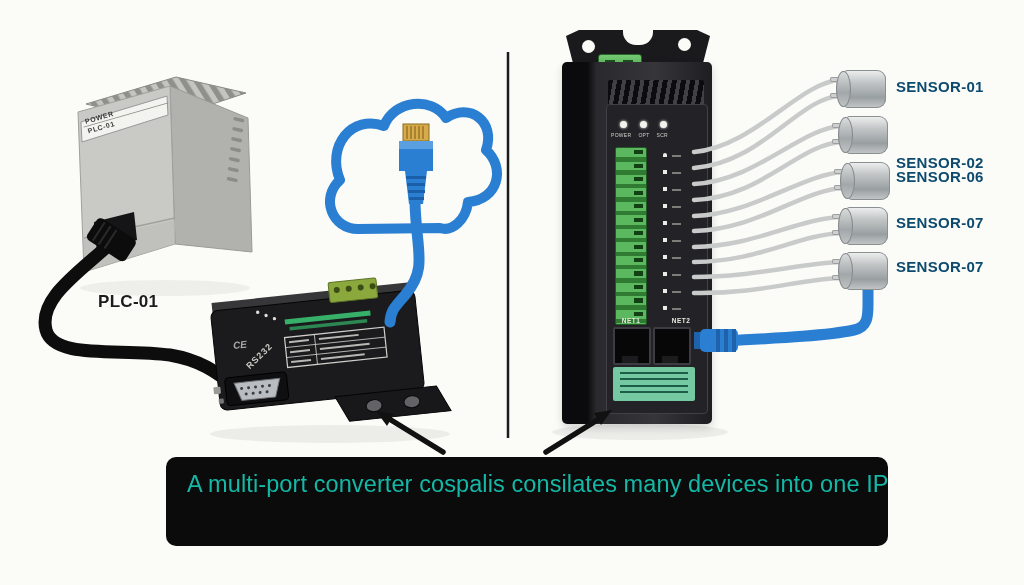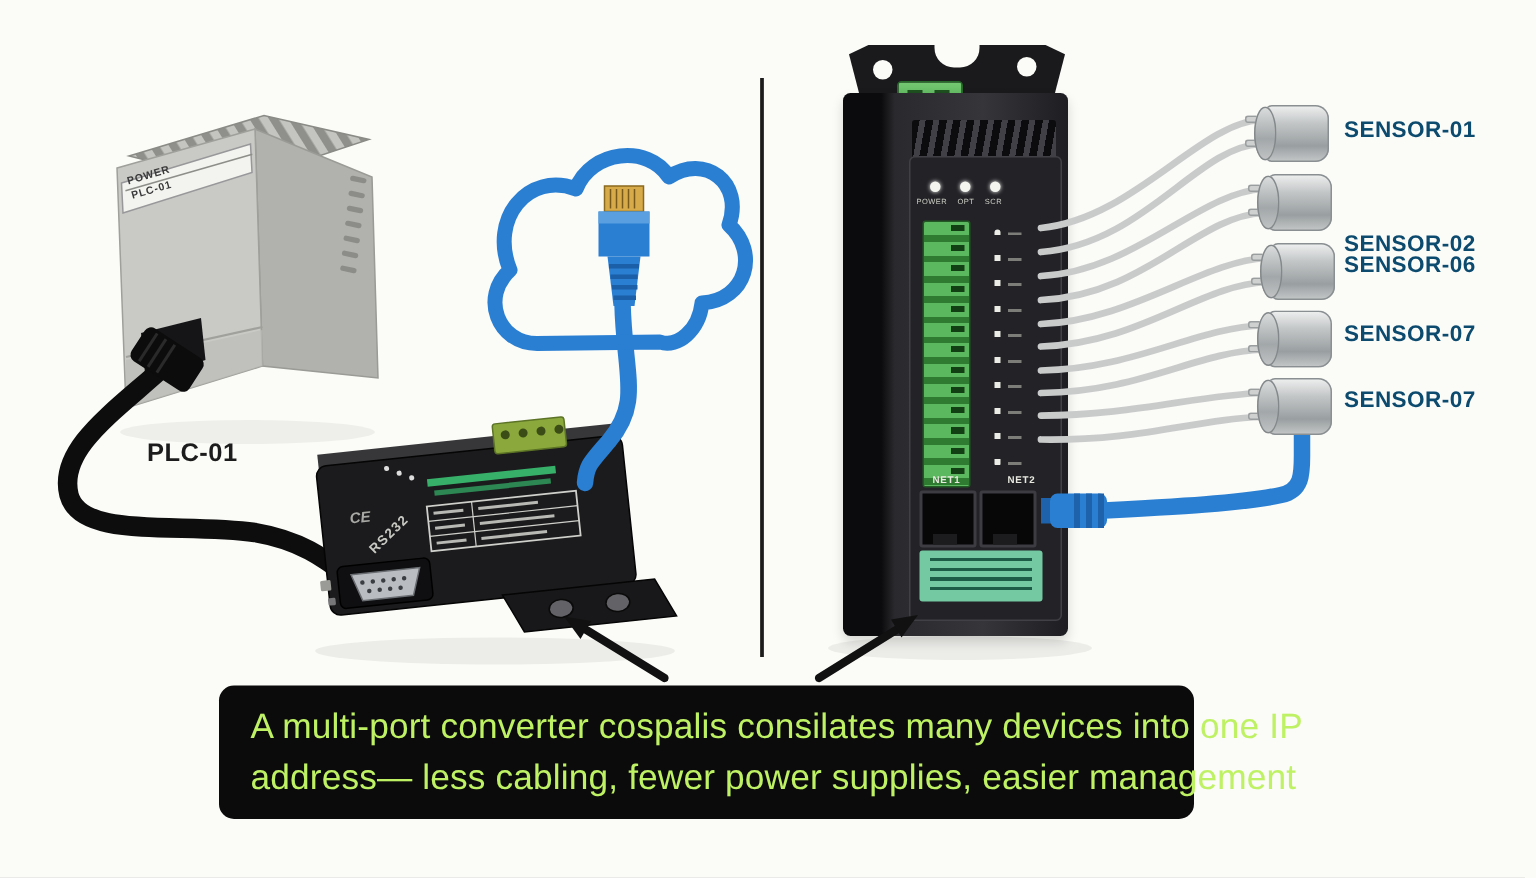--- a/index.html
+++ b/index.html
@@ -60,22 +60,22 @@
   .sensor-label{position:absolute;left:896px;font-size:15px;font-weight:bold;color:#0c4a6e;z-index:4;letter-spacing:.3px;}
 
   
   #plc-nameplate{position:absolute;left:81px;top:118px;width:88px;transform:rotate(-16deg);
       transform-origin:0 0;z-index:4;color:#3a3a3a;}
   #plc-nameplate .row{font-size:7px;line-height:9px;font-weight:bold;letter-spacing:.6px;padding:0 3px;}
   #plc-nameplate .r1{border-bottom:1px solid #8d8d89;}
   #plc-caption{position:absolute;left:98px;top:292px;font-size:17px;font-weight:bold;color:#1c1c1c;z-index:4;letter-spacing:.3px;}
 
   
-  #caption{position:absolute;left:146px;top:457px;width:650px;height:89px;background:#0b0b0b;border-radius:10px;
-      box-sizing:border-box;padding:10px 21px;color:#bef264;z-index:5;}
+  #caption{position:absolute;left:166px;top:457px;width:722px;height:89px;background:#0b0b0b;border-radius:10px;
+      box-sizing:border-box;padding:10px 21px;color:#14b8a6;z-index:5;}
   #caption .line{white-space:nowrap;font-size:23.5px;line-height:34px;font-weight:500;letter-spacing:.1px;}
 
   
   #wirelayer{position:absolute;left:0;top:0;z-index:2;}
   #server{z-index:1;}
 </style>
 </head>
 <body>
 
 <div id="stage">
@@ -290,16 +290,15 @@
   <div class="sensor-label" style="top:258px;">SENSOR-07</div>
 
   <div id="plc-nameplate">
     <div class="row r1">POWER</div>
     <div class="row">PLC-01</div>
   </div>
   <div id="plc-caption">PLC-01</div>
 
   <div id="caption">
     <div class="line">A multi-port converter cospalis consilates many devices into one IP</div>
-    <div class="line">address— less cabling, fewer power supplies, easier management</div>
   </div>
 
 </div>
 
 </body></html>

